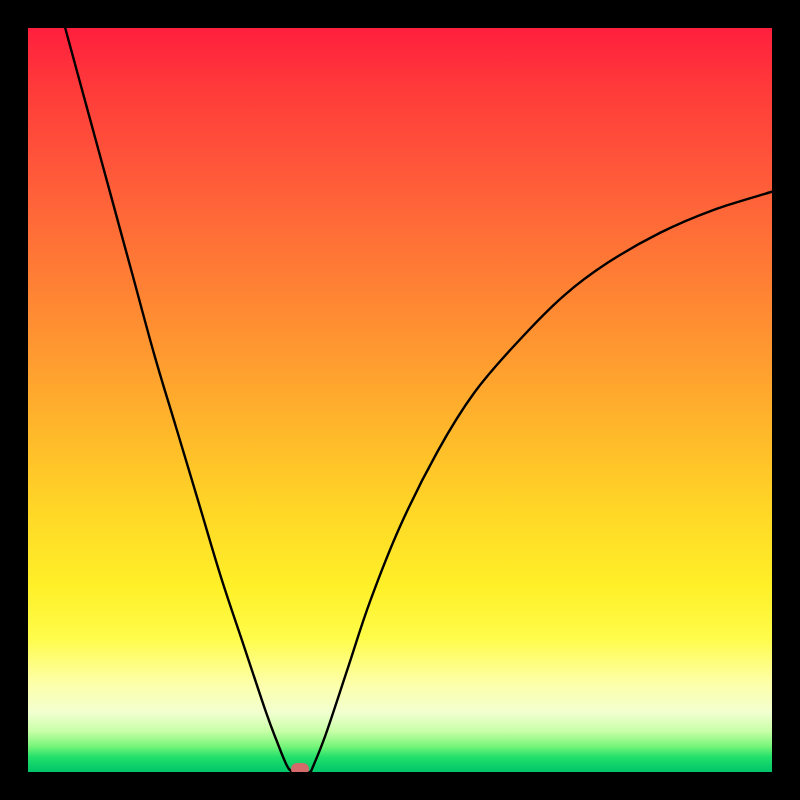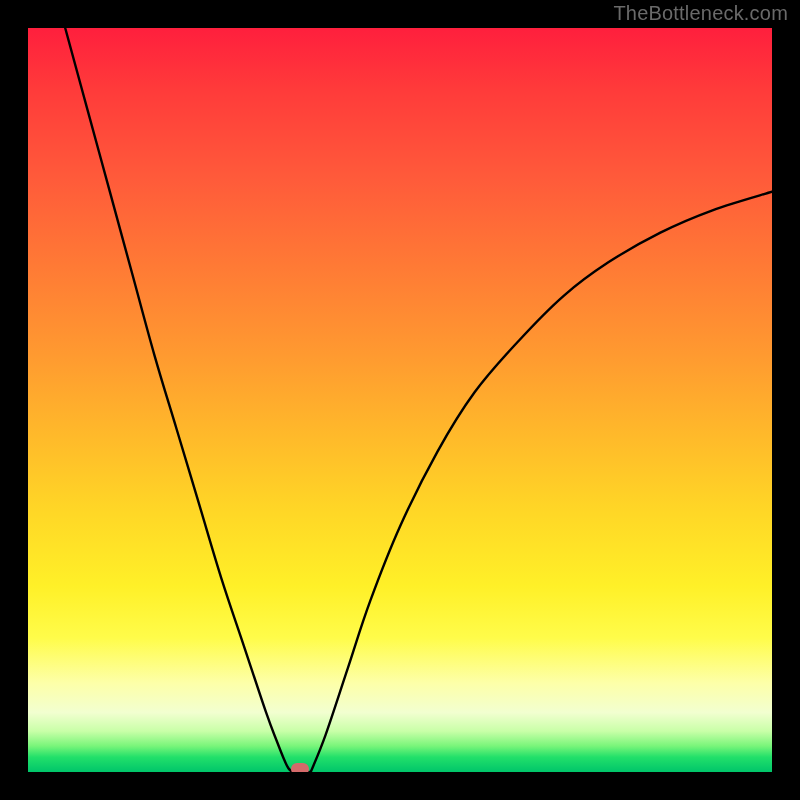--- a/index.html
+++ b/index.html
@@ -72,21 +72,20 @@
     border-radius: 6px;
     transform: translate(-50%, -50%);
     z-index: 20;
   }
 </style>
 </head>
 <body>
 
 <div class="frame">
 
-  <div class="watermark">TheBottleneck.com</div>
 
   <div class="plot">
     <div class="gradient-bg"></div>
 
     <svg class="curve" viewBox="0 0 744 744" preserveAspectRatio="none">
       <path id="curve-left-path" fill="none" stroke="#000" stroke-width="2.4" stroke-linecap="round" d="M 37.2 0 C 41.217600000000004 14.731200000000005, 51.48480000000001 52.377600000000044, 59.52 81.84000000000003 C 67.5552 111.30240000000002, 73.8048 134.21759999999995, 81.84 163.67999999999995 C 89.8752 193.14239999999995, 96.12480000000001 216.05759999999998, 104.16000000000001 245.51999999999998 C 112.19520000000001 274.9824, 118.4448 299.23679999999996, 126.48 327.35999999999996 C 134.5152 355.48319999999995, 140.7648 374.976, 148.8 401.76 C 156.83520000000001 428.544, 163.0848 449.37600000000003, 171.12 476.16 C 179.1552 502.944, 185.4048 525.1152, 193.44 550.56 C 201.4752 576.0047999999999, 207.7248 593.4144, 215.76 617.52 C 223.7952 641.6256, 232.05360000000002 667.0704000000001, 238.08 684.48 C 244.1064 701.8896, 245.892 705.5352, 249.24 714.24 C 252.58800000000002 722.9448, 254.6712 728.1528000000001, 256.68 732.84 C 258.6888 737.5272, 259.0608 738.2712, 260.4 740.28 C 261.7392 742.2887999999999, 263.4504 743.3303999999999, 264.12 744"></path>
       <path id="curve-right-path" fill="none" stroke="#000" stroke-width="2.4" stroke-linecap="round" d="M 282.72 744 C 285.39840000000004 737.304, 290.904 725.5487999999999, 297.6 706.8 C 304.29600000000005 688.0512, 311.88480000000004 663.9456, 319.92 639.84 C 327.9552 615.7344, 332.86560000000003 598.3248, 342.24 572.88 C 351.6144 547.4352, 359.9472 525.264, 372 498.48 C 384.0528 471.696, 395.80800000000005 448.18559999999997, 409.20000000000005 424.08 C 422.59200000000004 399.9744, 431.6688 384.648, 446.4 364.56 C 461.1312 344.472, 474.9696 329.88960000000003, 491.04 312.48 C 507.1104 295.0704, 519.6096 281.9016, 535.68 267.84 C 551.7503999999999 253.77839999999998, 562.9104000000001 245.74319999999994, 580.32 234.35999999999996 C 597.7296 222.97679999999997, 613.6512 213.97440000000003, 632.4 204.60000000000002 C 651.1487999999999 195.22560000000001, 664.392 189.64559999999997, 684.48 182.27999999999997 C 704.568 174.91439999999997, 733.2864 167.02799999999996, 744 163.67999999999995"></path>
       <path id="curve-flat-path" fill="none" stroke="#000" stroke-width="2.4" d="M 264.12 744 L 282.72 744"></path>
     </svg>
 

